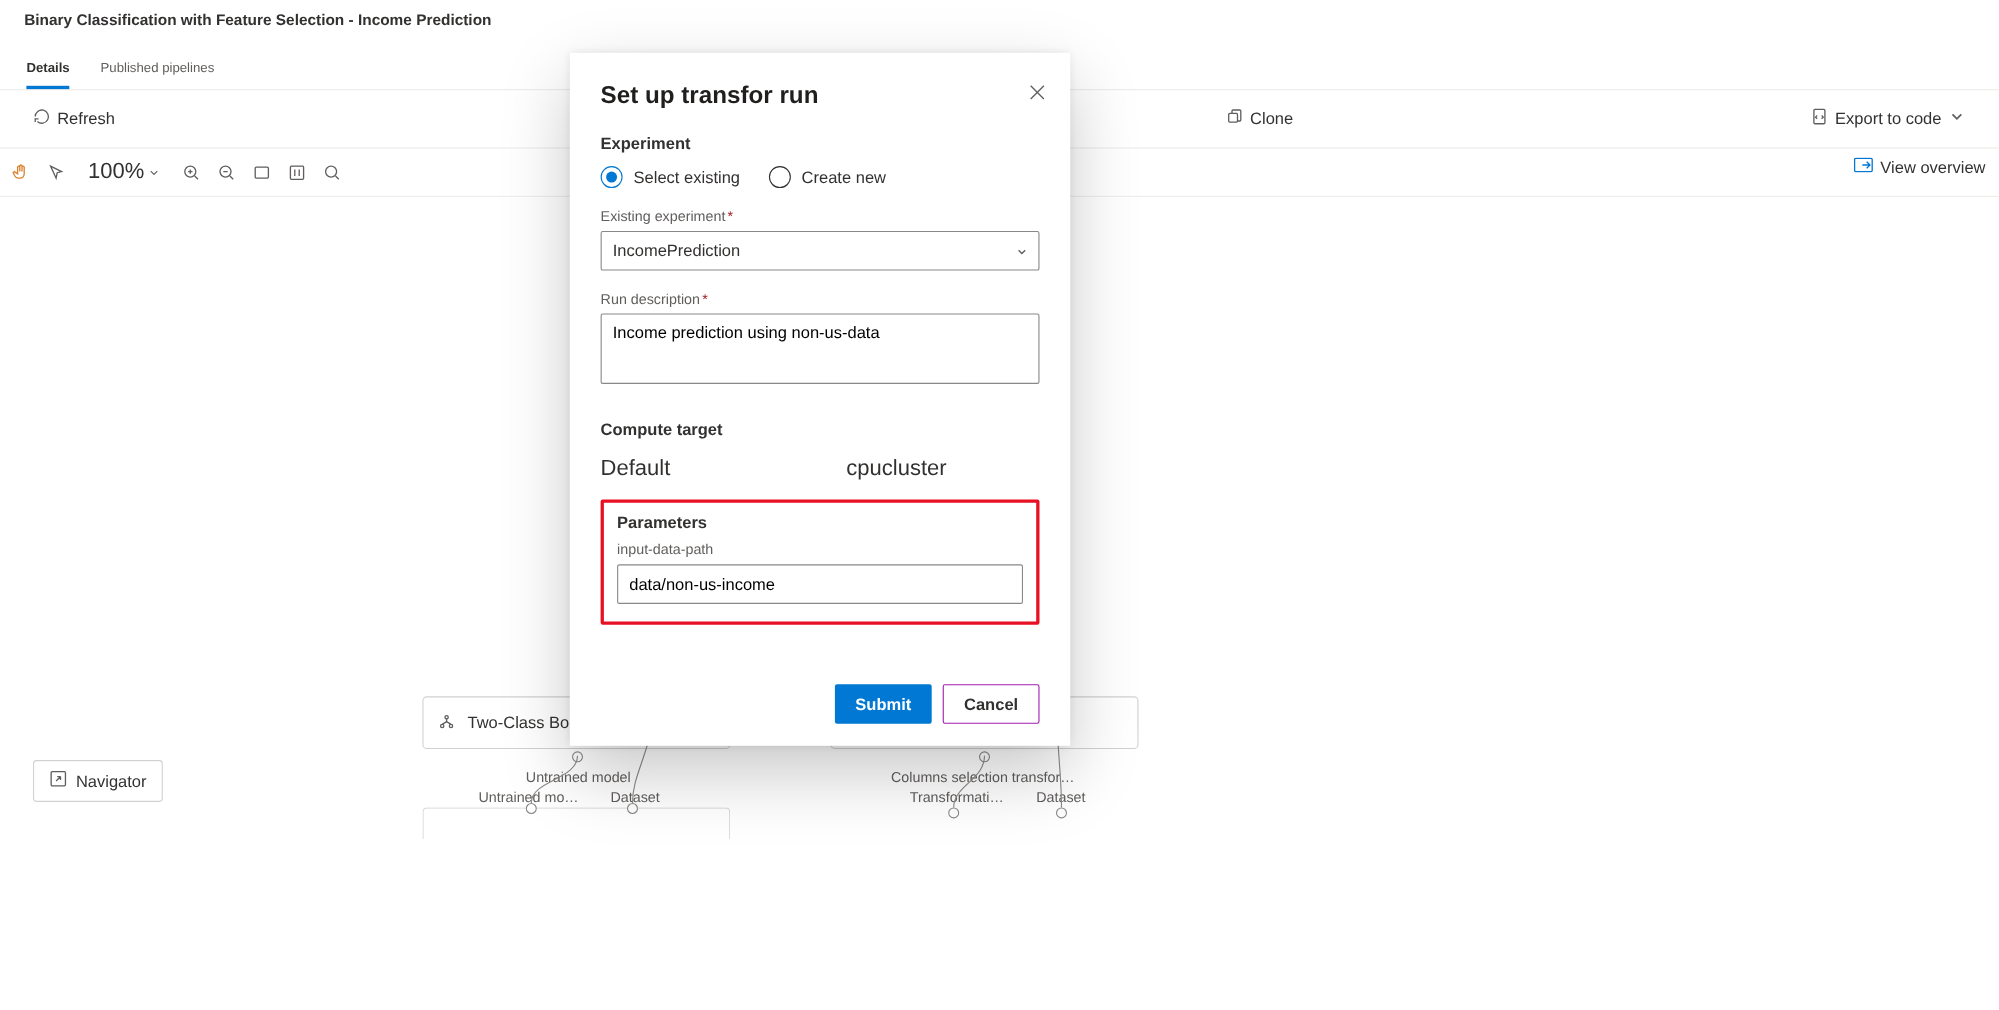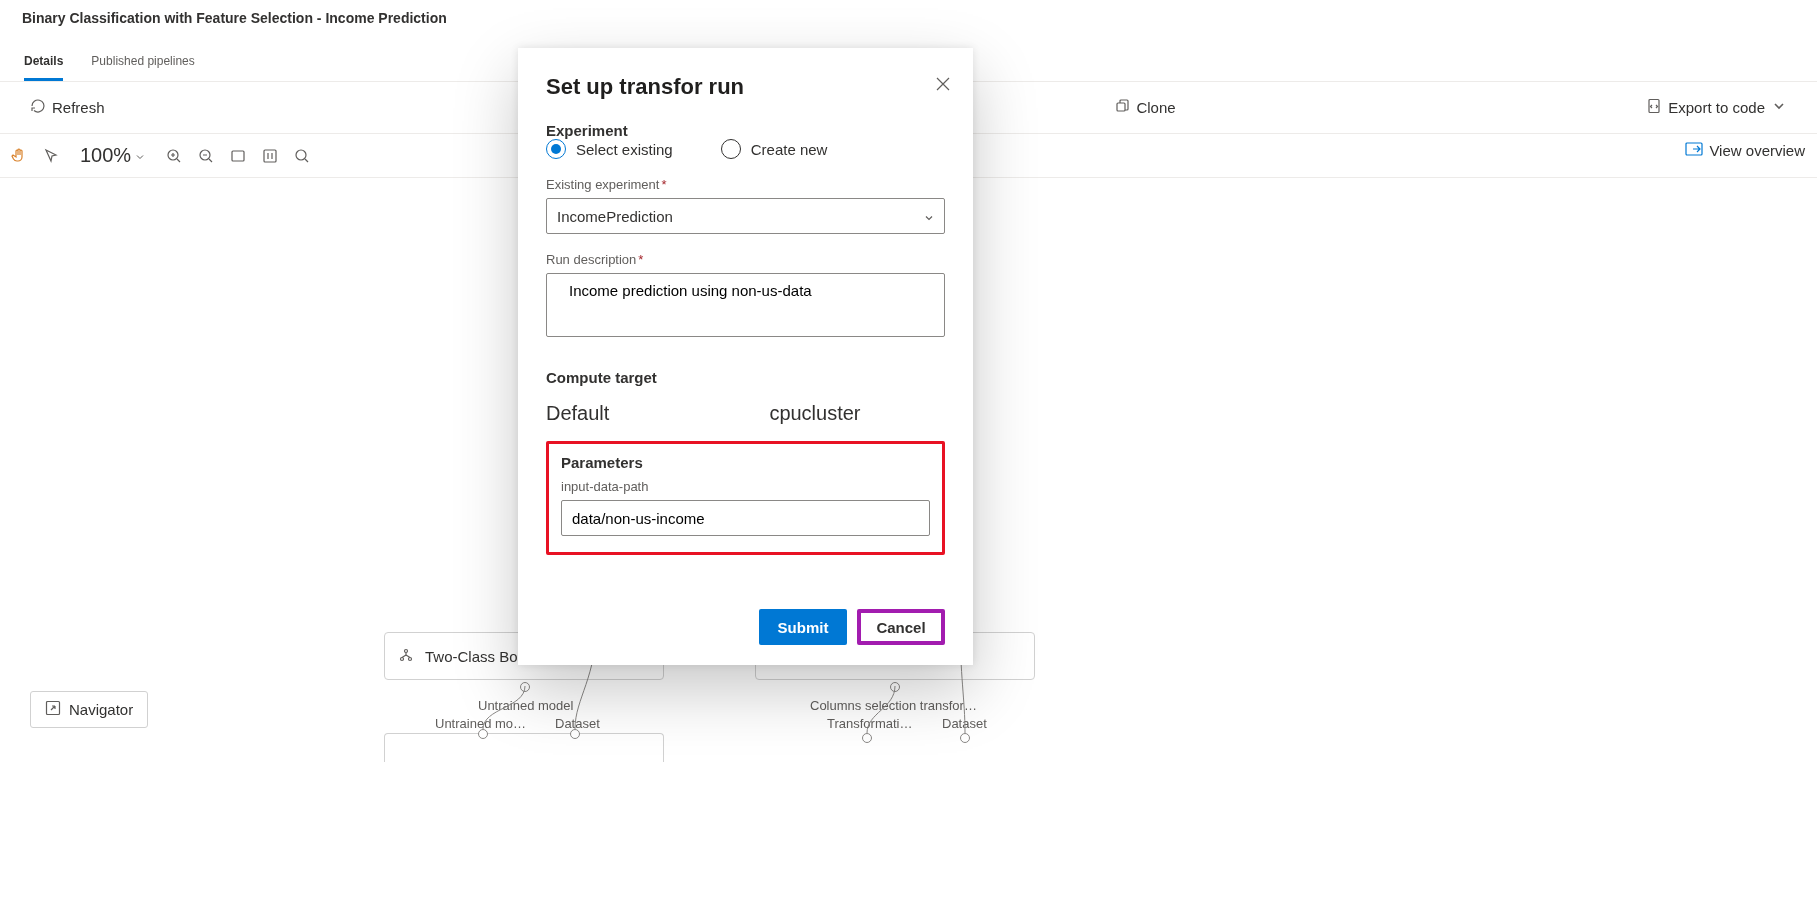--- a/index.html
+++ b/index.html
@@ -29,44 +29,44 @@
 
   .navigator { position: absolute; left: 30px; bottom: 170px; border: 1px solid #d1d1d1; border-radius: 3px; padding: 8px 14px; display: inline-flex; align-items: center; gap: 8px; font-size: 15px; background: #fff; color: #323130; }
 
   
   .overlay { position: absolute; inset: 0; }
   .dialog { position: absolute; left: 518px; top: 48px; width: 455px; background: #fff; box-shadow: 0 25px 60px rgba(0,0,0,0.22), 0 0 8px rgba(0,0,0,0.1); padding: 26px 28px 20px; }
   .dialog-title { font-size: 22px; font-weight: 600; color: #201f1e; }
   .dialog-close { position: absolute; right: 20px; top: 26px; width: 20px; height: 20px; cursor: pointer; color: #605e5c; }
 
   .section-head { font-size: 15px; font-weight: 600; margin-top: 22px; }
-  .radio-row { display: flex; gap: 48px; align-items: center; }
+  .radio-row { display: flex; gap: 26px; margin-top: 12px; align-items: center; }
   .radio-item { display: inline-flex; align-items: center; gap: 10px; font-size: 15px; cursor: pointer; }
   .radio-outer { width: 20px; height: 20px; border-radius: 50%; border: 1.5px solid #323130; display: inline-flex; align-items: center; justify-content: center; }
   .radio-item.selected .radio-outer { border-color: #0078d4; }
   .radio-inner { width: 10px; height: 10px; border-radius: 50%; background: #0078d4; display: none; }
   .radio-item.selected .radio-inner { display: block; }
 
   .field-label { font-size: 13px; color: #605e5c; margin-top: 18px; }
   .req { color: #a4262c; margin-left: 2px; }
   .select { margin-top: 6px; position: relative; }
   .select-box { width: 100%; height: 36px; border: 1px solid #8a8886; border-radius: 2px; padding: 0 30px 0 10px; font-size: 15px; background: #fff; display: flex; align-items: center; cursor: pointer; }
   .select-caret { position: absolute; right: 10px; top: 12px; }
 
-  .textarea { width: 100%; height: 64px; border: 1px solid #8a8886; border-radius: 2px; margin-top: 6px; padding: 8px 22px; font-size: 15px; font-family: inherit; resize: none; }
+  .textarea { width: 100%; height: 64px; border: 1px solid #8a8886; border-radius: 2px; margin-top: 6px; padding: 8px 10px; font-size: 15px; font-family: inherit; resize: none; }
 
   .compute-row { display: flex; gap: 160px; margin-top: 16px; font-size: 20px; color: #323130; }
 
   .params-box { border: 3px solid #e81123; border-radius: 2px; padding: 10px 12px 16px; margin-top: 16px; }
   .text-input { width: 100%; height: 36px; border: 1px solid #8a8886; border-radius: 2px; margin-top: 6px; padding: 0 10px; font-size: 15px; font-family: inherit; }
 
   .dialog-actions { display: flex; justify-content: flex-end; gap: 10px; margin-top: 54px; }
   .btn { min-width: 88px; height: 36px; border-radius: 2px; font-size: 15px; font-weight: 600; cursor: pointer; }
   .btn-primary { background: #0078d4; color: #fff; border: none; }
-  .btn-secondary { background: #fff; color: #323130; border: 4px solid #a21caf; }
+  .btn-secondary { background: #fff; color: #323130; border: 1px solid #a21caf; }
 </style>
 </head>
 <body>
 
 <div class="page-title">Binary Classification with Feature Selection - Income Prediction</div>
 
 <div class="tabs">
   <div class="tab active">Details</div>
   <div class="tab">Published pipelines</div>
 </div>

